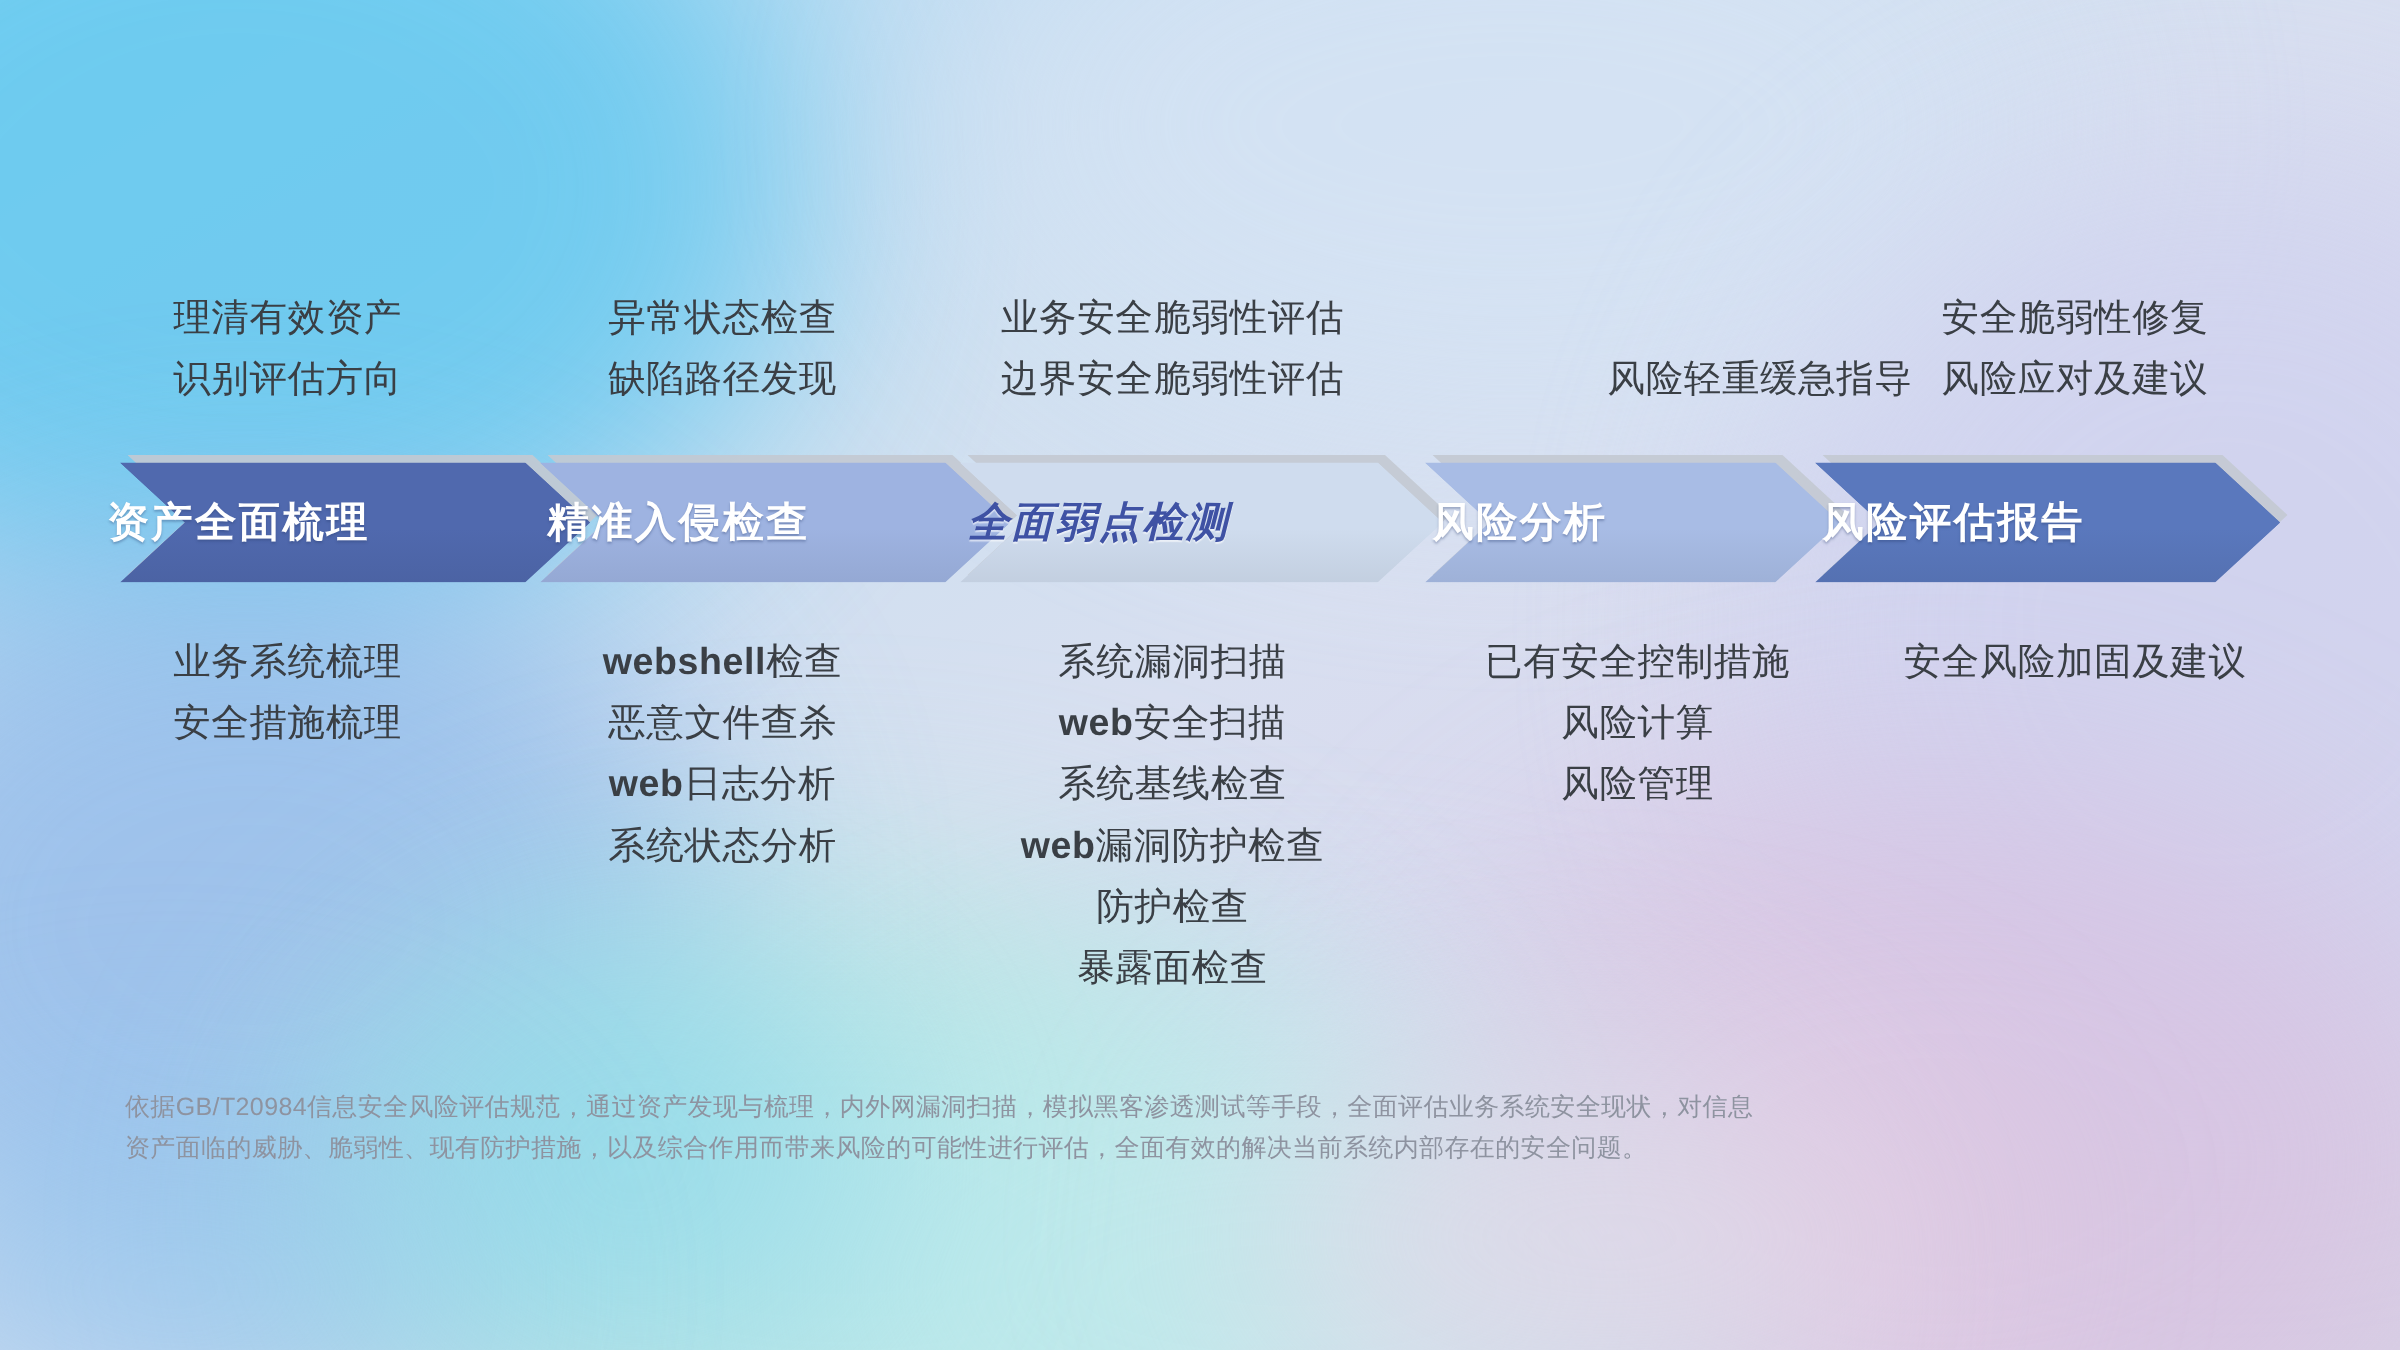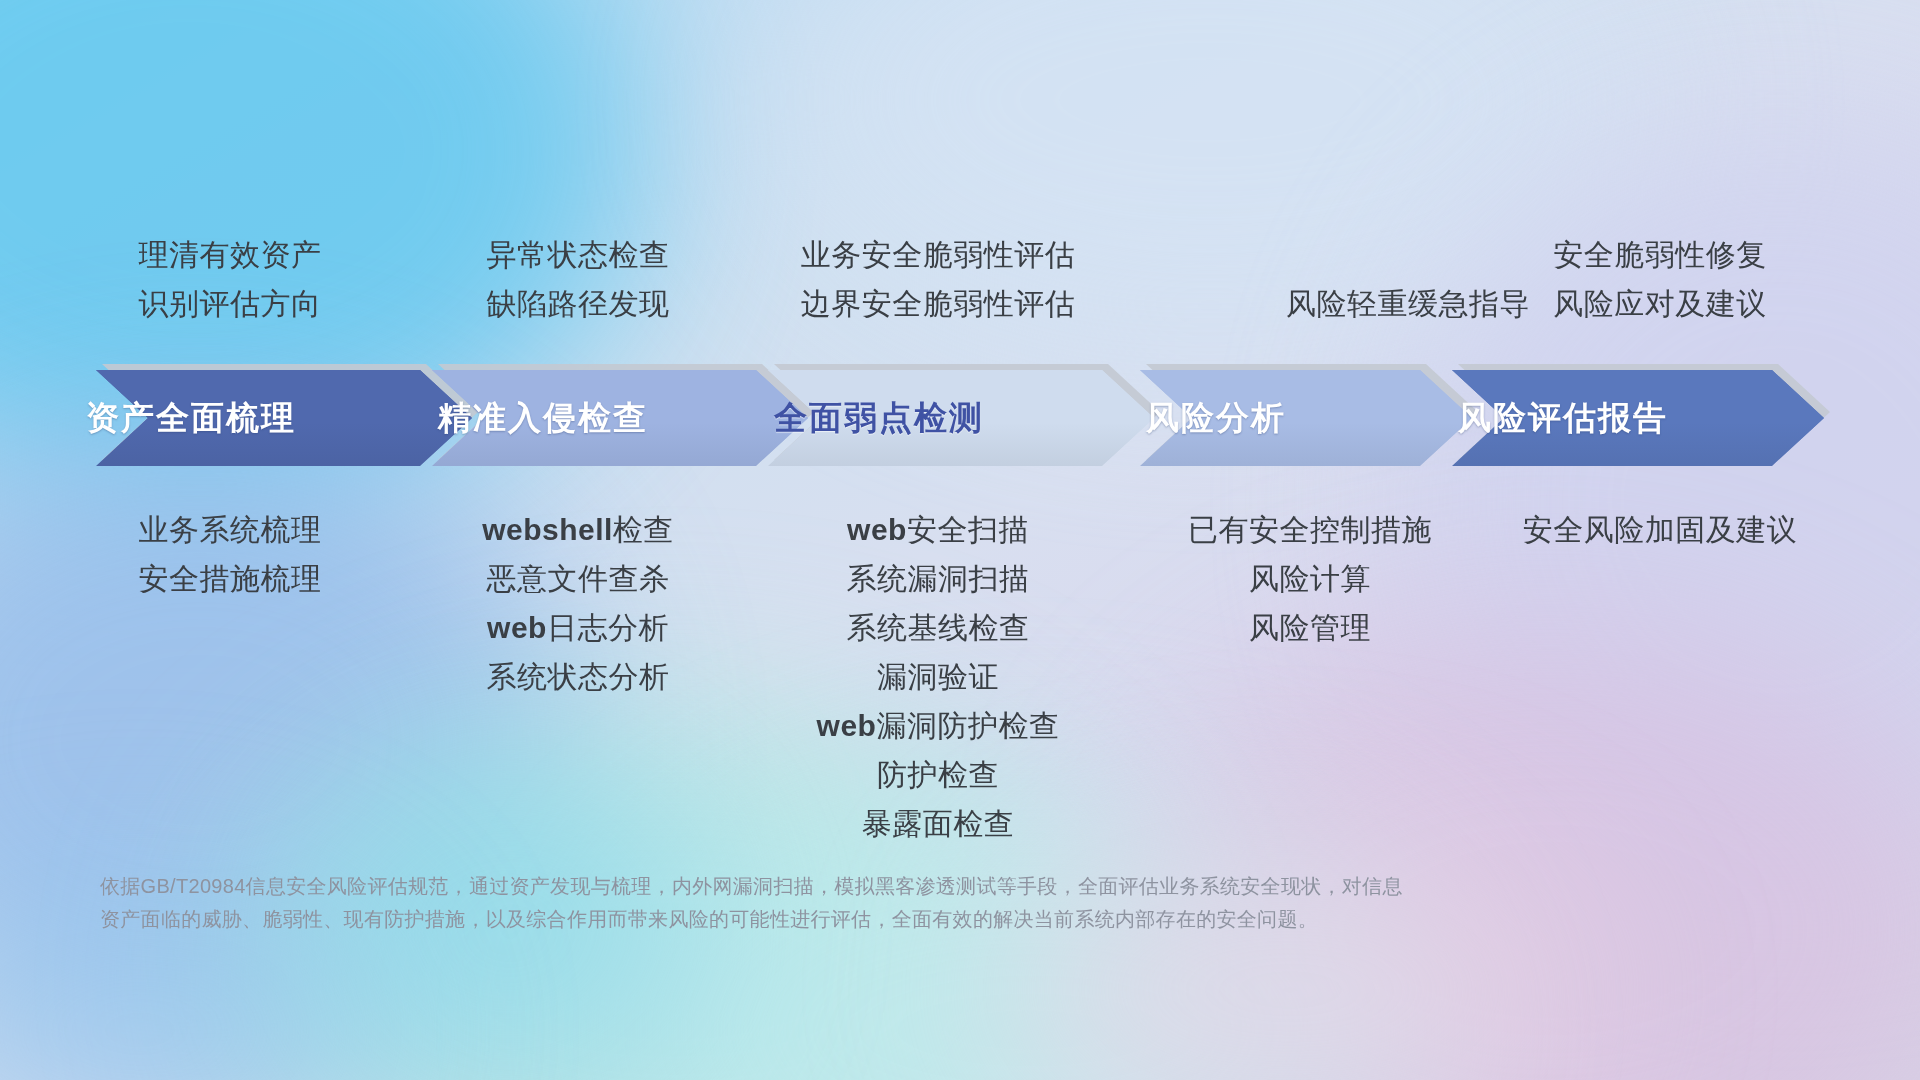--- a/index.html
+++ b/index.html
@@ -111,21 +111,21 @@
         <div class="label white-txt" style="margin-left: -10px;">资产全面梳理</div>
       </div>
       <div class="chev" style="left: 432px; width: 376px;">
         <div class="edge" style="background: rgb(195, 201, 210); clip-path: polygon(0px 0px, calc(100% - 52px) 0px, 100% 50%, calc(100% - 52px) 100%, 0px 100%, 52px 50%); transform: translate(6px, -6px); opacity: 0.9;"></div>
         <div class="shape" style="background: linear-gradient(rgb(158, 179, 225) 0%, rgb(158, 179, 225) 55%, rgba(0, 0, 0, 0.06) 100%), rgb(158, 179, 225); clip-path: polygon(0px 0px, calc(100% - 52px) 0px, 100% 50%, calc(100% - 52px) 100%, 0px 100%, 52px 50%);"></div>
         <div class="label white-txt" style="margin-left: 6px;">精准入侵检查</div>
       </div>
       <div class="chev" style="left: 768px; width: 386px;">
         <div class="edge" style="background: rgb(195, 201, 210); clip-path: polygon(0px 0px, calc(100% - 52px) 0px, 100% 50%, calc(100% - 52px) 100%, 0px 100%, 52px 50%); transform: translate(6px, -6px); opacity: 0.9;"></div>
         <div class="shape" style="background: linear-gradient(rgb(207, 220, 238) 0%, rgb(207, 220, 238) 55%, rgba(0, 0, 0, 0.06) 100%), rgb(207, 220, 238); clip-path: polygon(0px 0px, calc(100% - 52px) 0px, 100% 50%, calc(100% - 52px) 100%, 0px 100%, 52px 50%);"></div>
-        <div class="label blue-txt" style="margin-left: 6px;">全面弱点检测</div>
+        <div class="label blue-txt" style="margin-left: 6px; font-style: italic;">全面弱点检测</div>
       </div>
       <div class="chev" style="left: 1140px; width: 332px;">
         <div class="edge" style="background: rgb(195, 201, 210); clip-path: polygon(0px 0px, calc(100% - 52px) 0px, 100% 50%, calc(100% - 52px) 100%, 0px 100%, 52px 50%); transform: translate(6px, -6px); opacity: 0.9;"></div>
         <div class="shape" style="background: linear-gradient(rgb(168, 188, 229) 0%, rgb(168, 188, 229) 55%, rgba(0, 0, 0, 0.06) 100%), rgb(168, 188, 229); clip-path: polygon(0px 0px, calc(100% - 52px) 0px, 100% 50%, calc(100% - 52px) 100%, 0px 100%, 52px 50%);"></div>
         <div class="label white-txt" style="margin-left: 6px;">风险分析</div>
       </div>
       <div class="chev" style="left: 1452px; width: 372px;">
         <div class="edge" style="background: rgb(195, 201, 210); clip-path: polygon(0px 0px, calc(100% - 52px) 0px, 100% 50%, calc(100% - 52px) 100%, 0px 100%, 52px 50%); transform: translate(6px, -6px); opacity: 0.9;"></div>
         <div class="shape" style="background: linear-gradient(rgb(90, 120, 189) 0%, rgb(90, 120, 189) 55%, rgba(0, 0, 0, 0.06) 100%), rgb(90, 120, 189); clip-path: polygon(0px 0px, calc(100% - 52px) 0px, 100% 50%, calc(100% - 52px) 100%, 0px 100%, 52px 50%);"></div>
         <div class="label white-txt" style="margin-left: 6px;">风险评估报告</div>
@@ -137,24 +137,23 @@
         <div class="line">业务系统梳理</div>
         <div class="line">安全措施梳理</div>
       </div>
       <div class="col" style="left: 358px; width: 440px; top: 0px;">
         <div class="line lat"><span>webshell</span><span class="zh">检查</span></div>
         <div class="line">恶意文件查杀</div>
         <div class="line lat"><span>web</span><span class="zh">日志分析</span></div>
         <div class="line">系统状态分析</div>
       </div>
       <div class="col" style="left: 718px; width: 440px; top: 0px;">
+        <div class="line">系统漏洞扫描</div>
         <div class="line lat"><span>web</span><span class="zh">安全扫描</span></div>
-        <div class="line">系统漏洞扫描</div>
         <div class="line">系统基线检查</div>
-        <div class="line">漏洞验证</div>
         <div class="line lat"><span>web</span><span class="zh">漏洞防护检查</span></div>
         <div class="line">防护检查</div>
         <div class="line">暴露面检查</div>
       </div>
       <div class="col" style="left: 1090px; width: 440px; top: 0px;">
         <div class="line">已有安全控制措施</div>
         <div class="line">风险计算</div>
         <div class="line">风险管理</div>
       </div>
       <div class="col" style="left: 1440px; width: 440px; top: 0px;">

